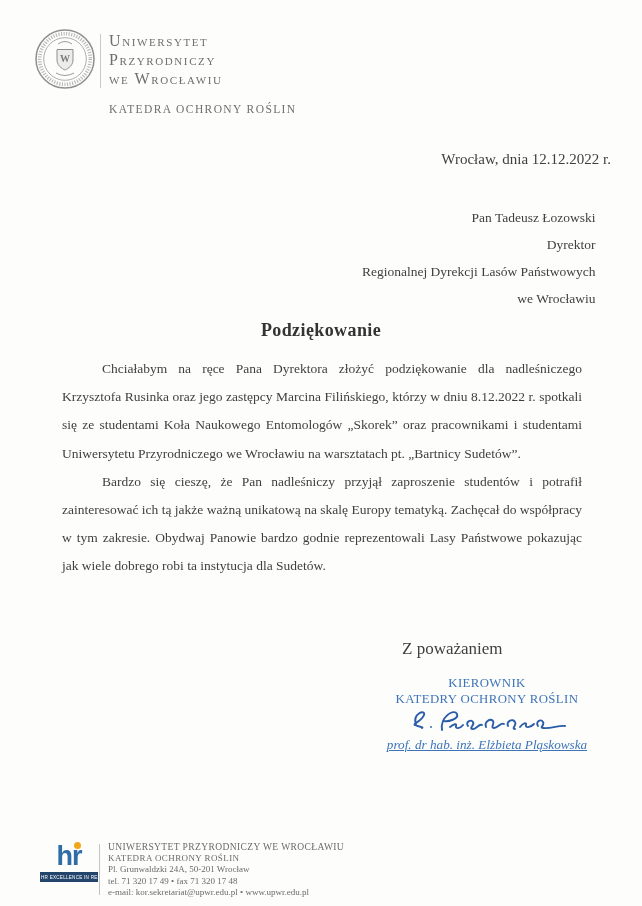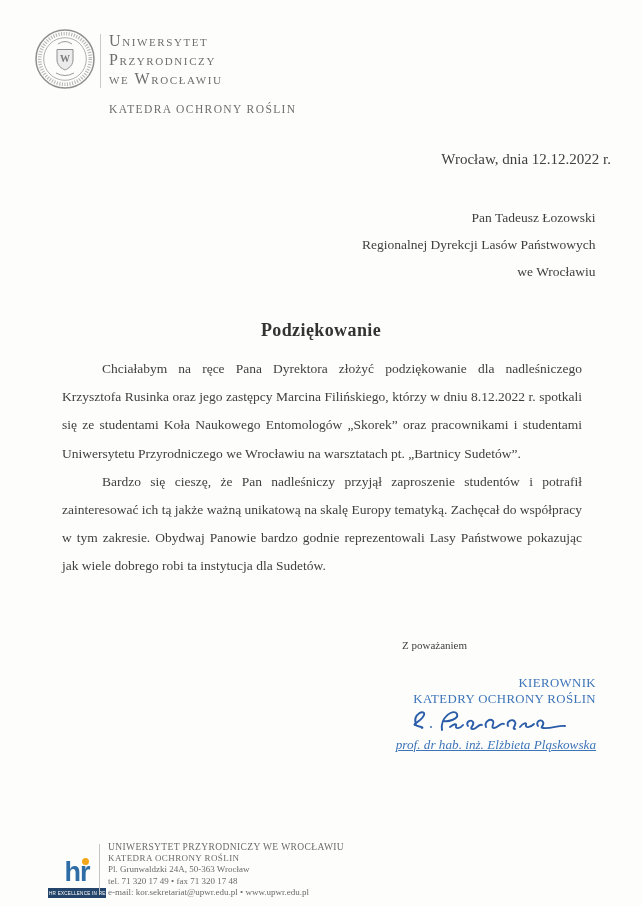--- a/index.html
+++ b/index.html
@@ -36,35 +36,35 @@
     position:absolute; top:320px; left:0; width:100%;
     text-align:center; font-weight:bold; font-size:18px; letter-spacing:0.4px;
     color:#333;
   }
   .letter-body {
     position:absolute; left:62px; right:60px; top:355px;
     font-size:13.5px; line-height:28.2px;
     text-align:justify;
   }
   .letter-body p { text-indent:40px; }
-  .closing { position:absolute; left:402px; top:639px; font-size:11px; }
+  .closing { position:absolute; left:402px; top:639px; font-size:17px; }
   
   .sig-block {
     position:absolute; left:378px; top:676px; width:218px;
-    text-align:right;
+    text-align:center;
   }
   .sig-role {
     color:#3d74b8; font-size:12.8px; line-height:15.5px; letter-spacing:0.4px;
   }
   .sig-hand { display:block; margin:-2px auto 0; }
   .sig-name {
     color:#3d74b8; font-style:italic; font-size:13.2px; margin-top:0px;text-decoration:underline;
   }
   
-  .hr-logo { position:absolute; left:48px; top:843px; width:58px; text-align:center;margin-top:16px; }
+  .hr-logo { position:absolute; left:40px; top:843px; width:58px; text-align:center; }
   .hr-letters {
     font-family:"Liberation Sans", sans-serif;
     font-weight:bold; font-size:27px; line-height:27px;
     color:#2e6da6; letter-spacing:-1px;
     position:relative; display:inline-block;
   }
   .hr-dot {
     position:absolute; top:-1px; left:17px;
     width:7px; height:7px; border-radius:50%;
     background:#f2a71b;
@@ -105,20 +105,21 @@
     <div>Uniwersytet</div>
     <div>Przyrodniczy</div>
     <div>we Wrocławiu</div>
   </div>
   <div class="dept-name">KATEDRA OCHRONY ROŚLIN</div>
 
   <div class="date-line">Wrocław, dnia 12.12.2022 r.</div>
 
   <div class="recipient">
     <div>Pan Tadeusz Łozowski</div>
+    <div>Dyrektor</div>
     <div>Regionalnej Dyrekcji Lasów Państwowych</div>
     <div>we Wrocławiu</div>
   </div>
 
   <div class="letter-title">Podziękowanie</div>
 
   <div class="letter-body">
     <p>Chciałabym na ręce Pana Dyrektora złożyć podziękowanie dla nadleśniczego Krzysztofa Rusinka oraz jego zastępcy Marcina Filińskiego, którzy w dniu 8.12.2022 r. spotkali się ze studentami Koła Naukowego Entomologów „Skorek” oraz pracownikami i studentami Uniwersytetu Przyrodniczego we Wrocławiu na warsztatach pt. „Bartnicy Sudetów”.</p>
     <p>Bardzo się cieszę, że Pan nadleśniczy przyjął zaproszenie studentów i potrafił zainteresować ich tą jakże ważną unikatową na skalę Europy tematyką. Zachęcał do współpracy w tym zakresie. Obydwaj Panowie bardzo godnie reprezentowali Lasy Państwowe pokazując jak wiele dobrego robi ta instytucja dla Sudetów.</p>
   </div>
@@ -145,18 +146,18 @@
   </div>
 
   <div class="hr-logo">
     <span class="hr-letters"><span>hr</span><span class="hr-dot"></span></span>
     <div class="hr-banner">HR EXCELLENCE IN RESEARCH</div>
   </div>
   <div class="footer-vline"></div>
   <div class="footer-text">
     <div class="org">UNIWERSYTET PRZYRODNICZY WE WROCŁAWIU</div>
     <div class="dept">KATEDRA OCHRONY ROŚLIN</div>
-    <div>Pl. Grunwaldzki 24A, 50-363 Wrocław</div>
+    <div>Pl. Grunwaldzki 24A, 50-201 Wrocław</div>
     <div>tel. 71 320 17 49 • fax 71 320 17 48</div>
     <div>e-mail: kor.sekretariat@upwr.edu.pl • www.upwr.edu.pl</div>
   </div>
 
 </div>
 
 </body></html>

